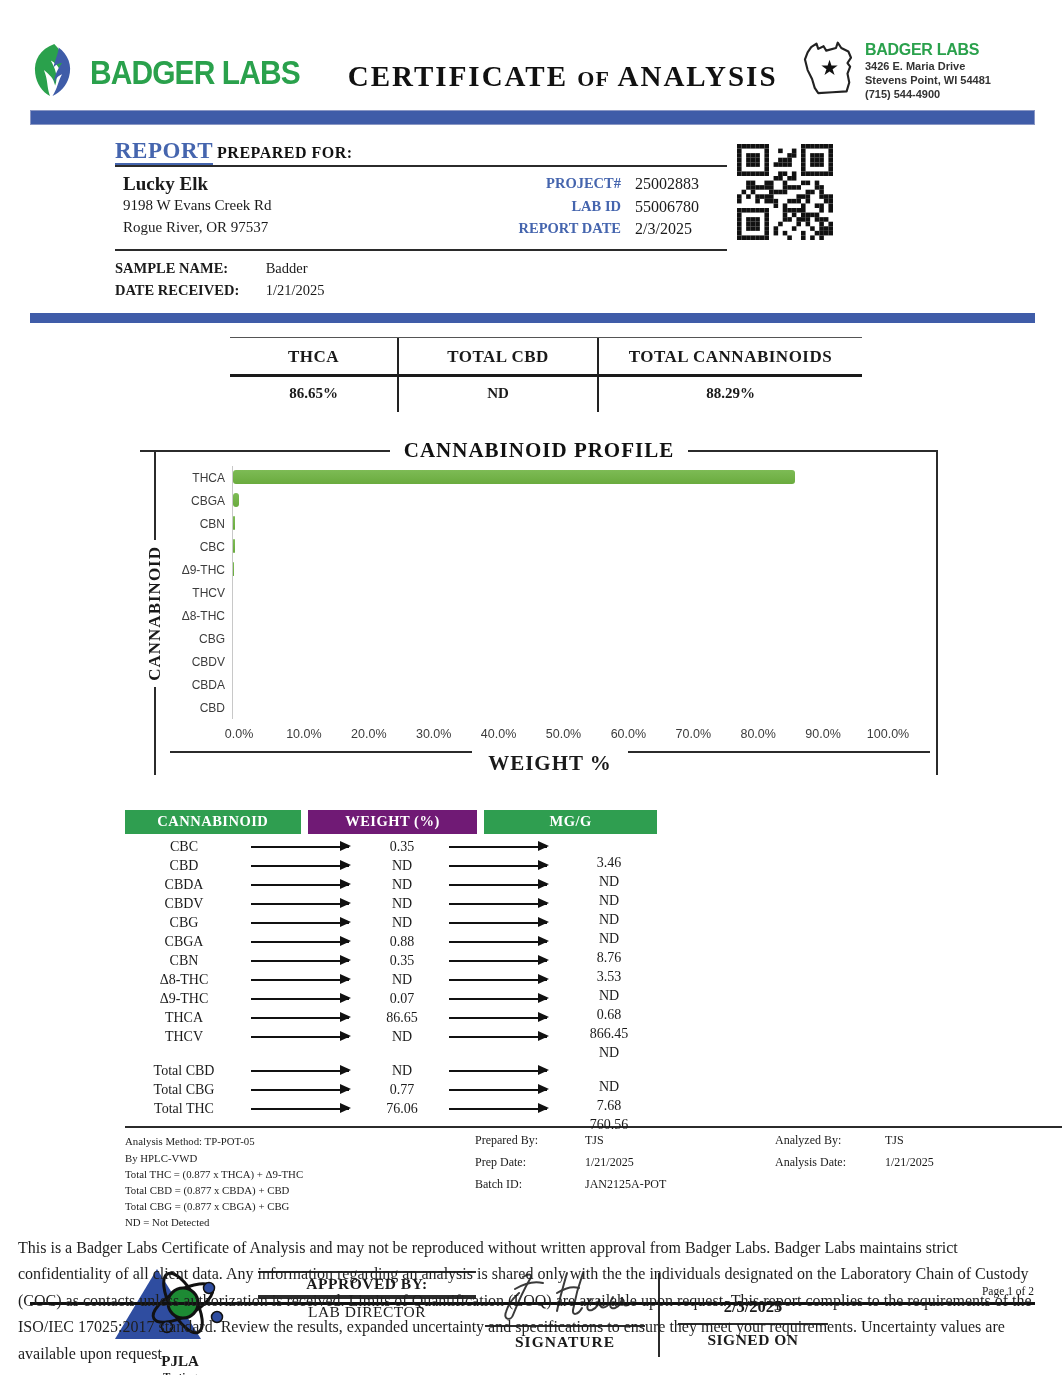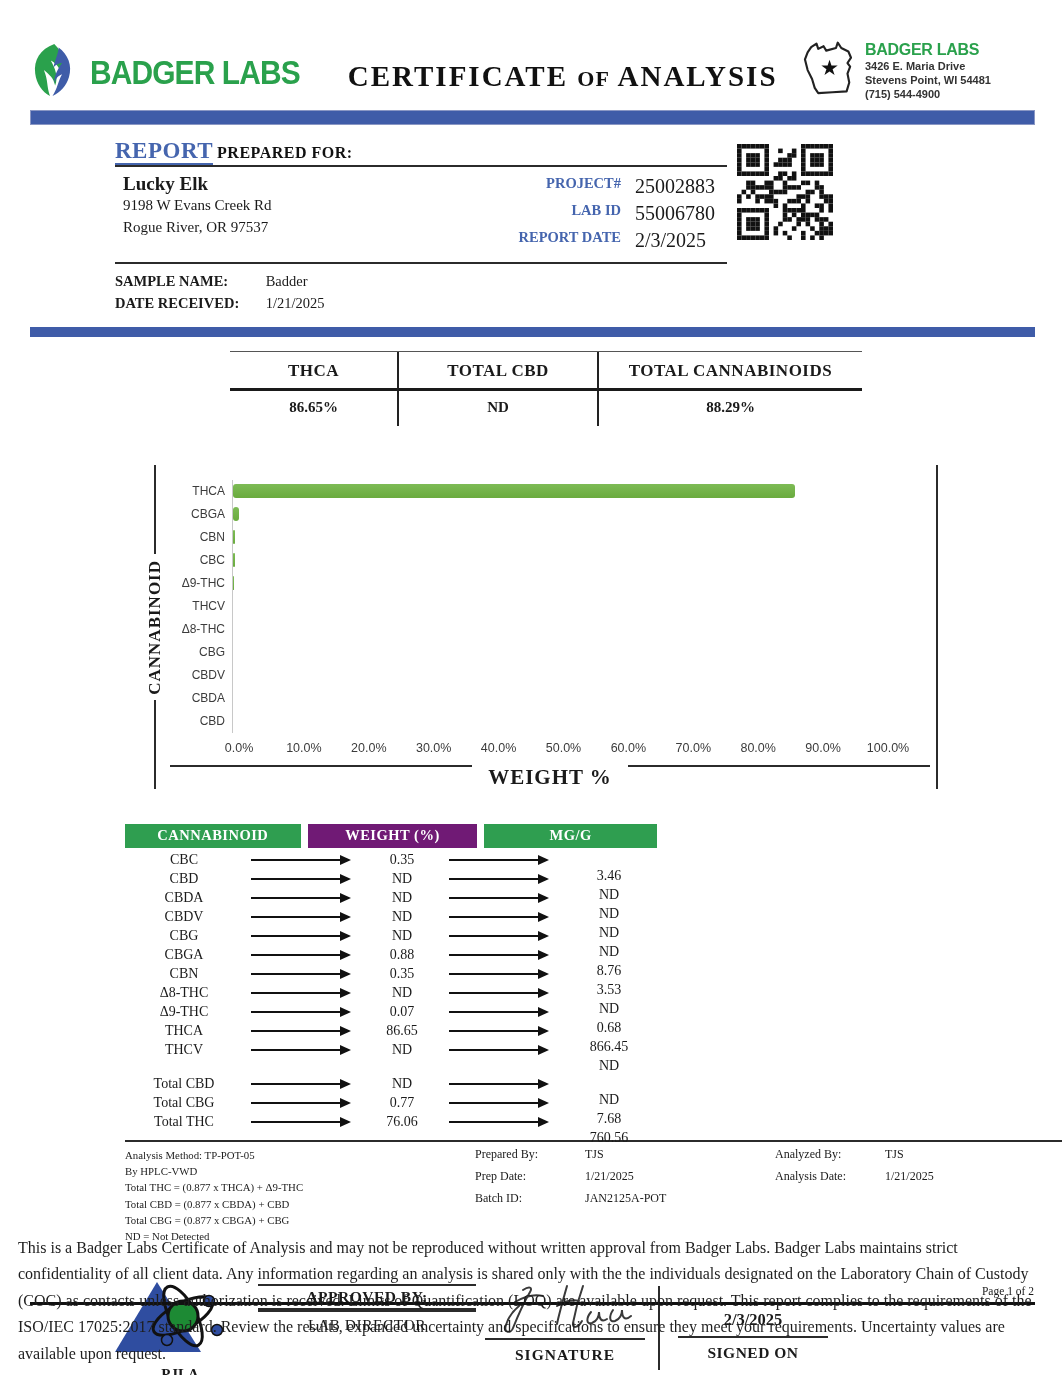--- a/index.html
+++ b/index.html
@@ -25,21 +25,21 @@
   
   .report-sec { position:relative; margin:13px 0 0 85px; width:945px; }
   .rep-head { width:612px; border-bottom:2px solid #2b2b2b; padding-bottom:1px; }
   .rep-head .rpt { color:#4565ae; font-weight:700; font-size:23px; letter-spacing:.5px; border-bottom:2px solid #4565ae; }
   .rep-head .pf { color:#111; font-weight:700; font-size:16px; letter-spacing:.5px; }
   .client-row { display:flex; width:612px; justify-content:space-between; padding:6px 0 10px 8px; border-bottom:2px solid #2b2b2b; min-height:72px; }
   .client-name { font-weight:700; font-size:19px; }
   .client-line { font-size:15px; line-height:1.45; }
   .meta { display:grid; grid-template-columns:118px 92px; column-gap:14px; row-gap:4px; padding-top:2px; }
   .meta-label { color:#4565ae; font-weight:700; font-size:14.5px; text-align:right; white-space:nowrap; }
-  .meta-value { font-size:20px; }
+  .meta-value { font-size:16px; }
   .qr { position:absolute; left:622px; top:6px; width:96px; height:96px; }
   .sample-rows { padding:6px 0 4px 0; }
   .sample-row { font-size:14.5px; line-height:1.55; }
   .sample-label { display:inline-block; width:147px; font-weight:700; }
 
   
   .summary { margin:14px 0 0 200px; width:632px; border-top:1px solid #555; display:grid; grid-template-columns:167px 200px 265px; }
   .sum-cell { text-align:center; }
   .sum-cell.c2, .sum-cell.c3 { border-left:2px solid #222; }
   .sum-head { font-weight:700; font-size:17px; letter-spacing:.5px; padding:9px 0 7px; border-bottom:3px solid #1a1a1a; }
@@ -409,20 +409,25 @@
   <div class="summary">
     <div class="sum-cell c1 sum-head">THCA</div>
     <div class="sum-cell c2 sum-head">TOTAL CBD</div>
     <div class="sum-cell c3 sum-head">TOTAL CANNABINOIDS</div>
     <div class="sum-cell c1 sum-val">86.65%</div>
     <div class="sum-cell c2 sum-val">ND</div>
     <div class="sum-cell c3 sum-val">88.29%</div>
   </div>
 
   <div class="chart">
+    <div class="chart-titlebar">
+      <div class="rule"></div>
+      <div class="chart-title">CANNABINOID PROFILE</div>
+      <div class="rule"></div>
+    </div>
     <div class="chart-leftrail">
       <div class="vrule"></div>
       <div class="ylab">CANNABINOID</div>
       <div class="vrule"></div>
     </div>
     <div class="chart-rightborder"></div>
     <div class="chart-body">
       <div>
           <div class="chart-row">
             <div class="chart-cat">THCA</div>

